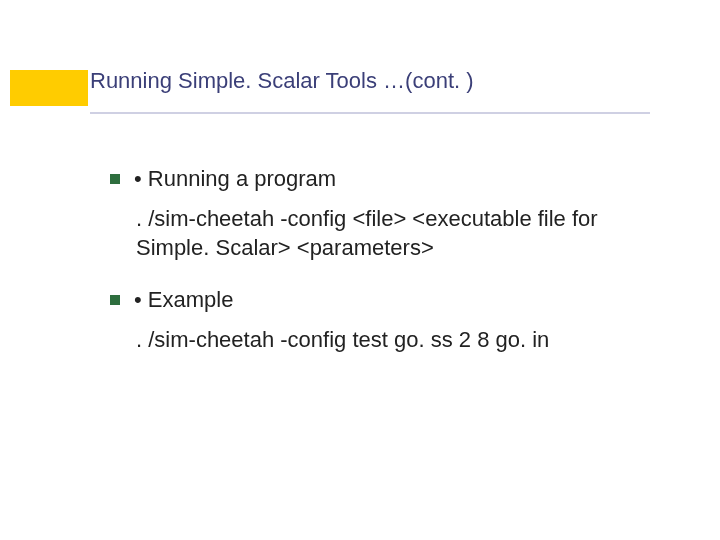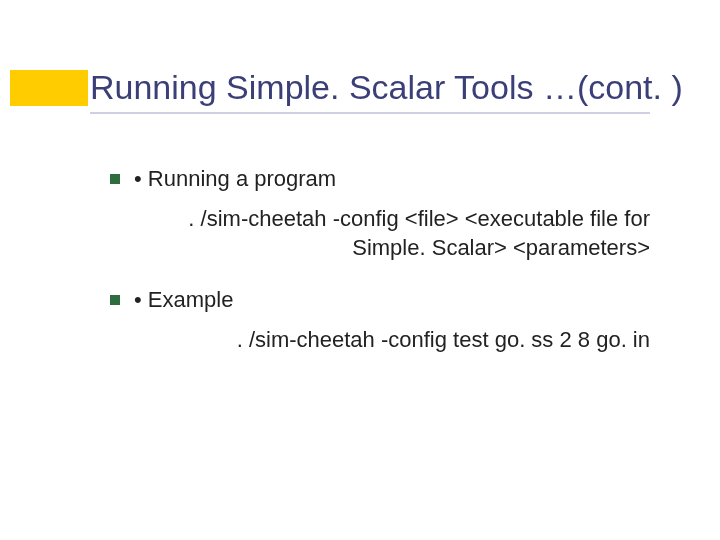--- a/index.html
+++ b/index.html
@@ -24,21 +24,21 @@
     top: 70px;
     width: 78px;
     height: 36px;
     background: #ffcc00;
   }
   
   .title {
     position: absolute;
     left: 90px;
     top: 68px;
-    font-size: 34px;
+    font-size: 22px;
     color: #3b3f78; 
     white-space: nowrap;
   }
   
   .rule {
     position: absolute;
     left: 90px;
     top: 112px;
     width: 560px;
     height: 2px;
@@ -64,21 +64,20 @@
     width: 10px;
     height: 10px;
     background: #2e6e3e; 
     margin-top: 10px;
     margin-right: 14px;
     flex-shrink: 0;
   }
   .sub {
     margin-left: 26px;
     margin-bottom: 22px;
-    text-align: right;
   }
 </style>
 </head>
 <body>
 
 <div class="slide">
 
   <div class="accent"></div>
 
   <div class="title">Running Simple. Scalar Tools …(cont. )</div>

